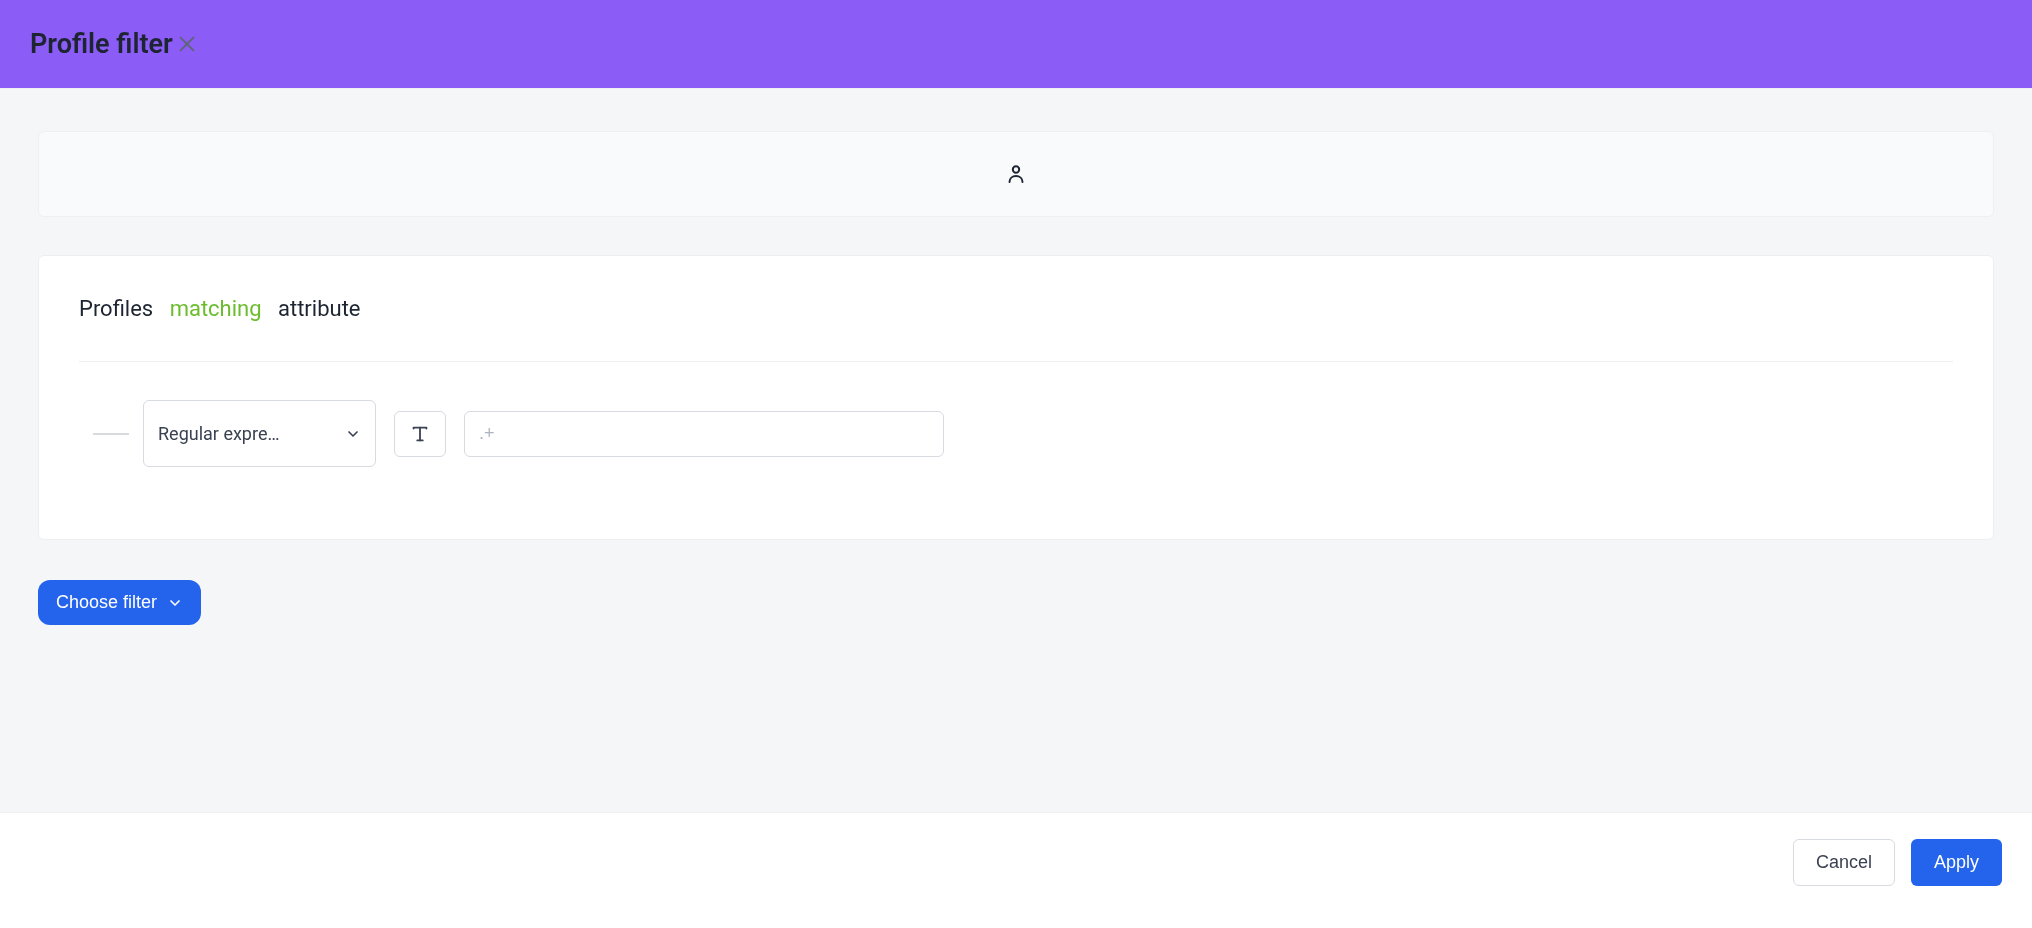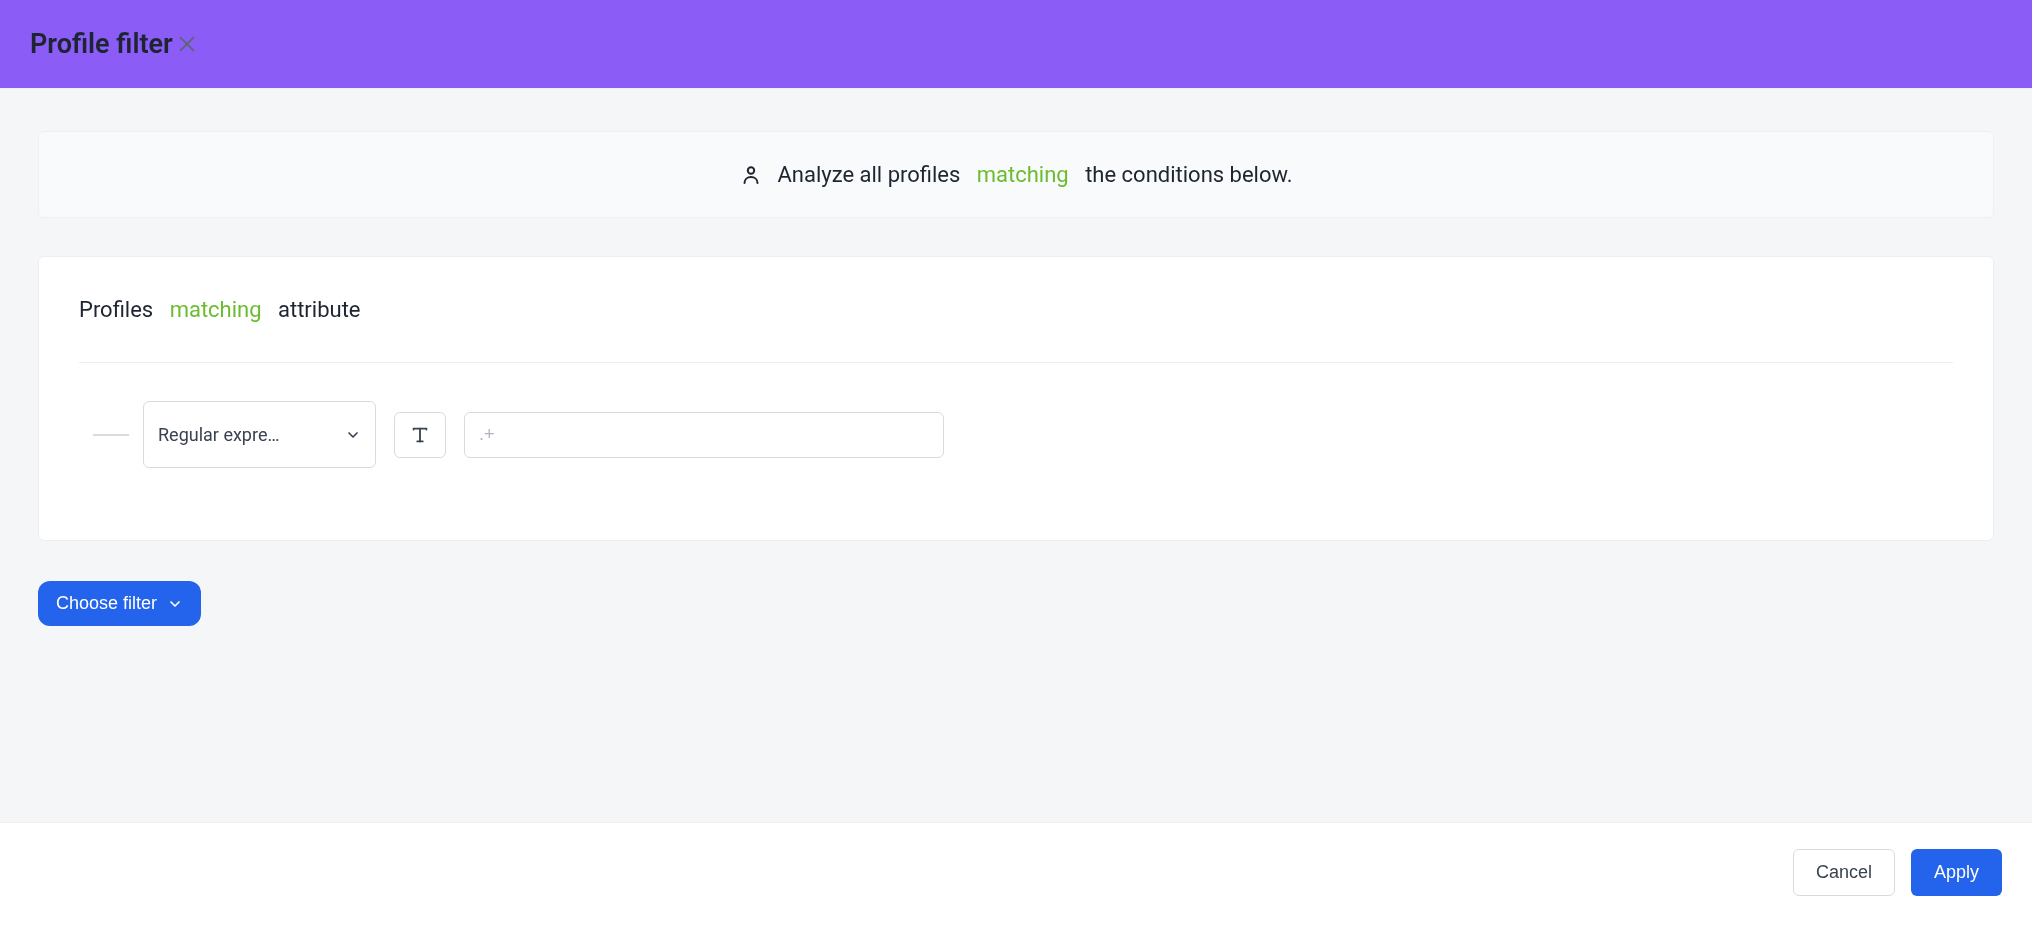--- a/index.html
+++ b/index.html
@@ -157,21 +157,21 @@
     border-radius: 12px;
     padding: 12px 18px;
     font-size: 18px;
     font-weight: 500;
     margin-top: 40px;
     cursor: pointer;
   }
 
   .footer {
     position: absolute;
-    bottom: 6px;
+    bottom: 16px;
     left: 0;
     right: 0;
     background: #ffffff;
     border-top: 1px solid #f0f0f2;
     padding: 26px 30px;
     display: flex;
     justify-content: flex-end;
     gap: 16px;
   }
   .btn {
@@ -205,27 +205,20 @@
   </div>
 </div>
 
 <div class="content">
 
   <div class="banner">
     <svg width="24" height="24" viewBox="0 0 24 24" fill="none" stroke="#1d2532" stroke-width="2" stroke-linecap="round" stroke-linejoin="round">
       <circle cx="12" cy="7.5" r="3.2"></circle>
       <path d="M5.5 20c0-3.6 2.9-6 6.5-6s6.5 2.4 6.5 6"></path>
     </svg>
-    <span>
-      <span>Analyze all profiles</span>
-      <span>&nbsp;</span>
-      <span class="matching">matching</span>
-      <span>&nbsp;</span>
-      <span>the conditions below.</span>
-    </span>
   </div>
 
   <div class="card">
     <div class="card-title">
       <span>Profiles</span>
       <span>&nbsp;</span>
       <span class="matching">matching</span>
       <span>&nbsp;</span>
       <span>attribute</span>
     </div>

